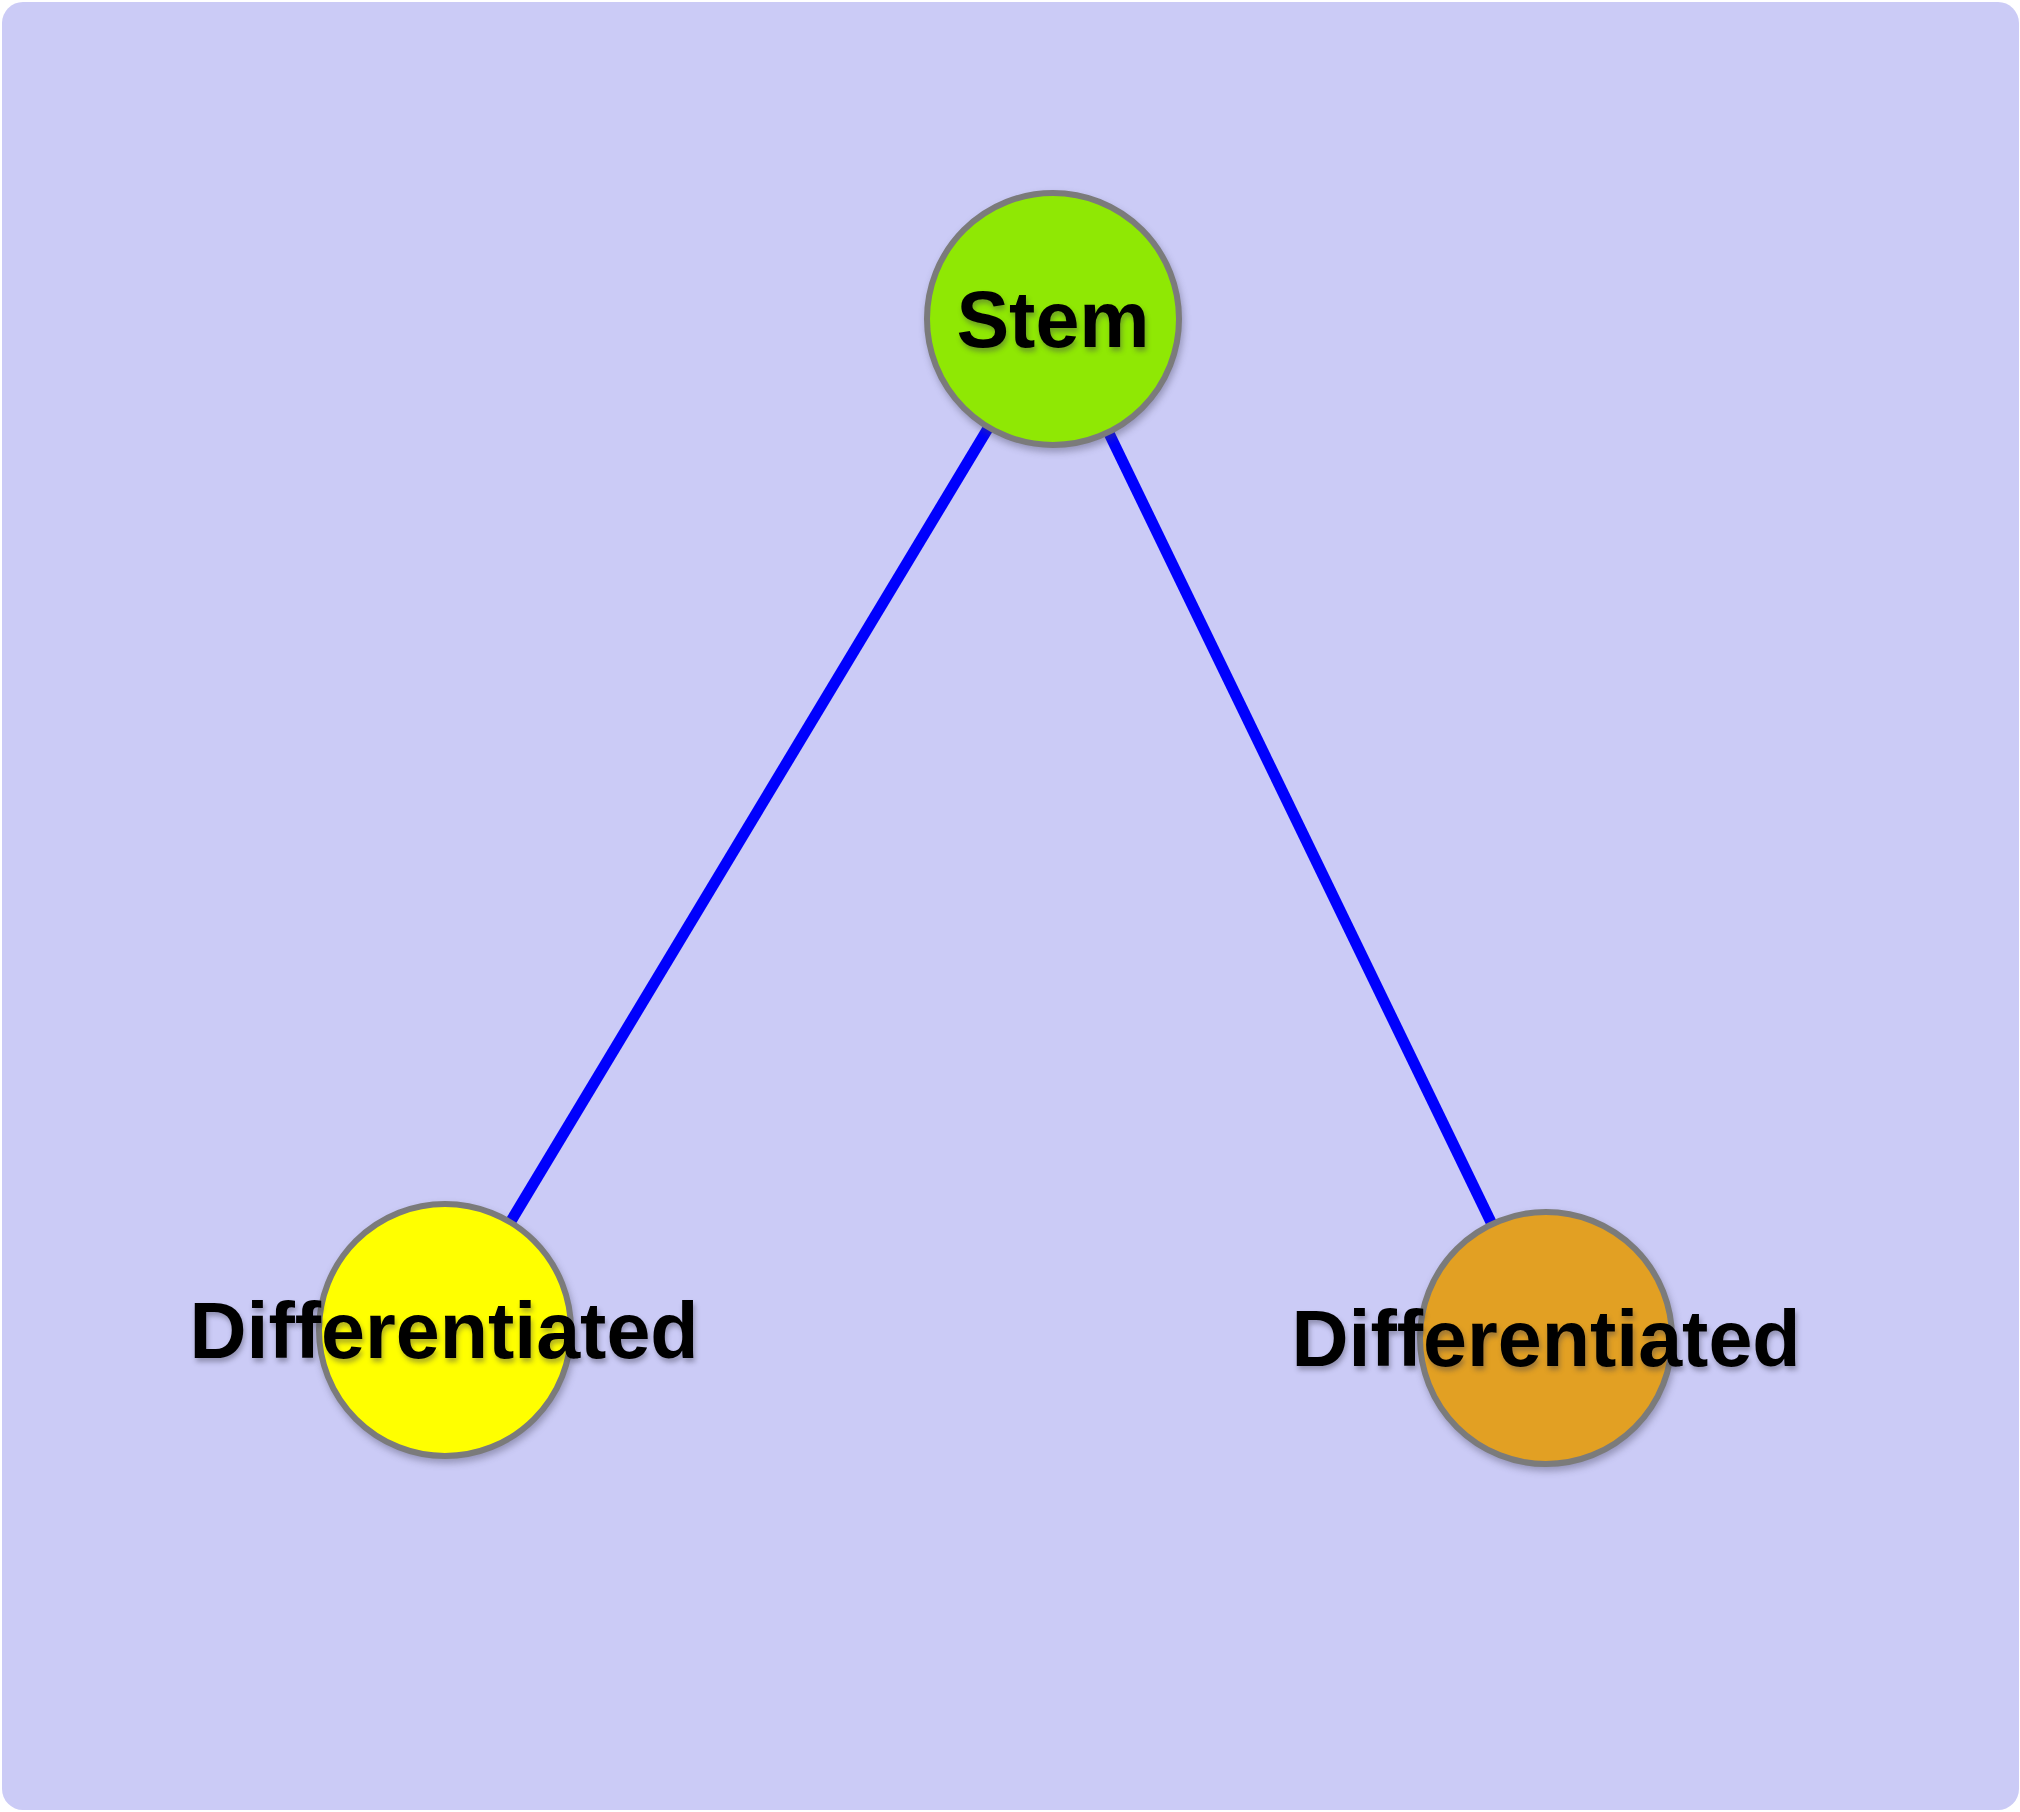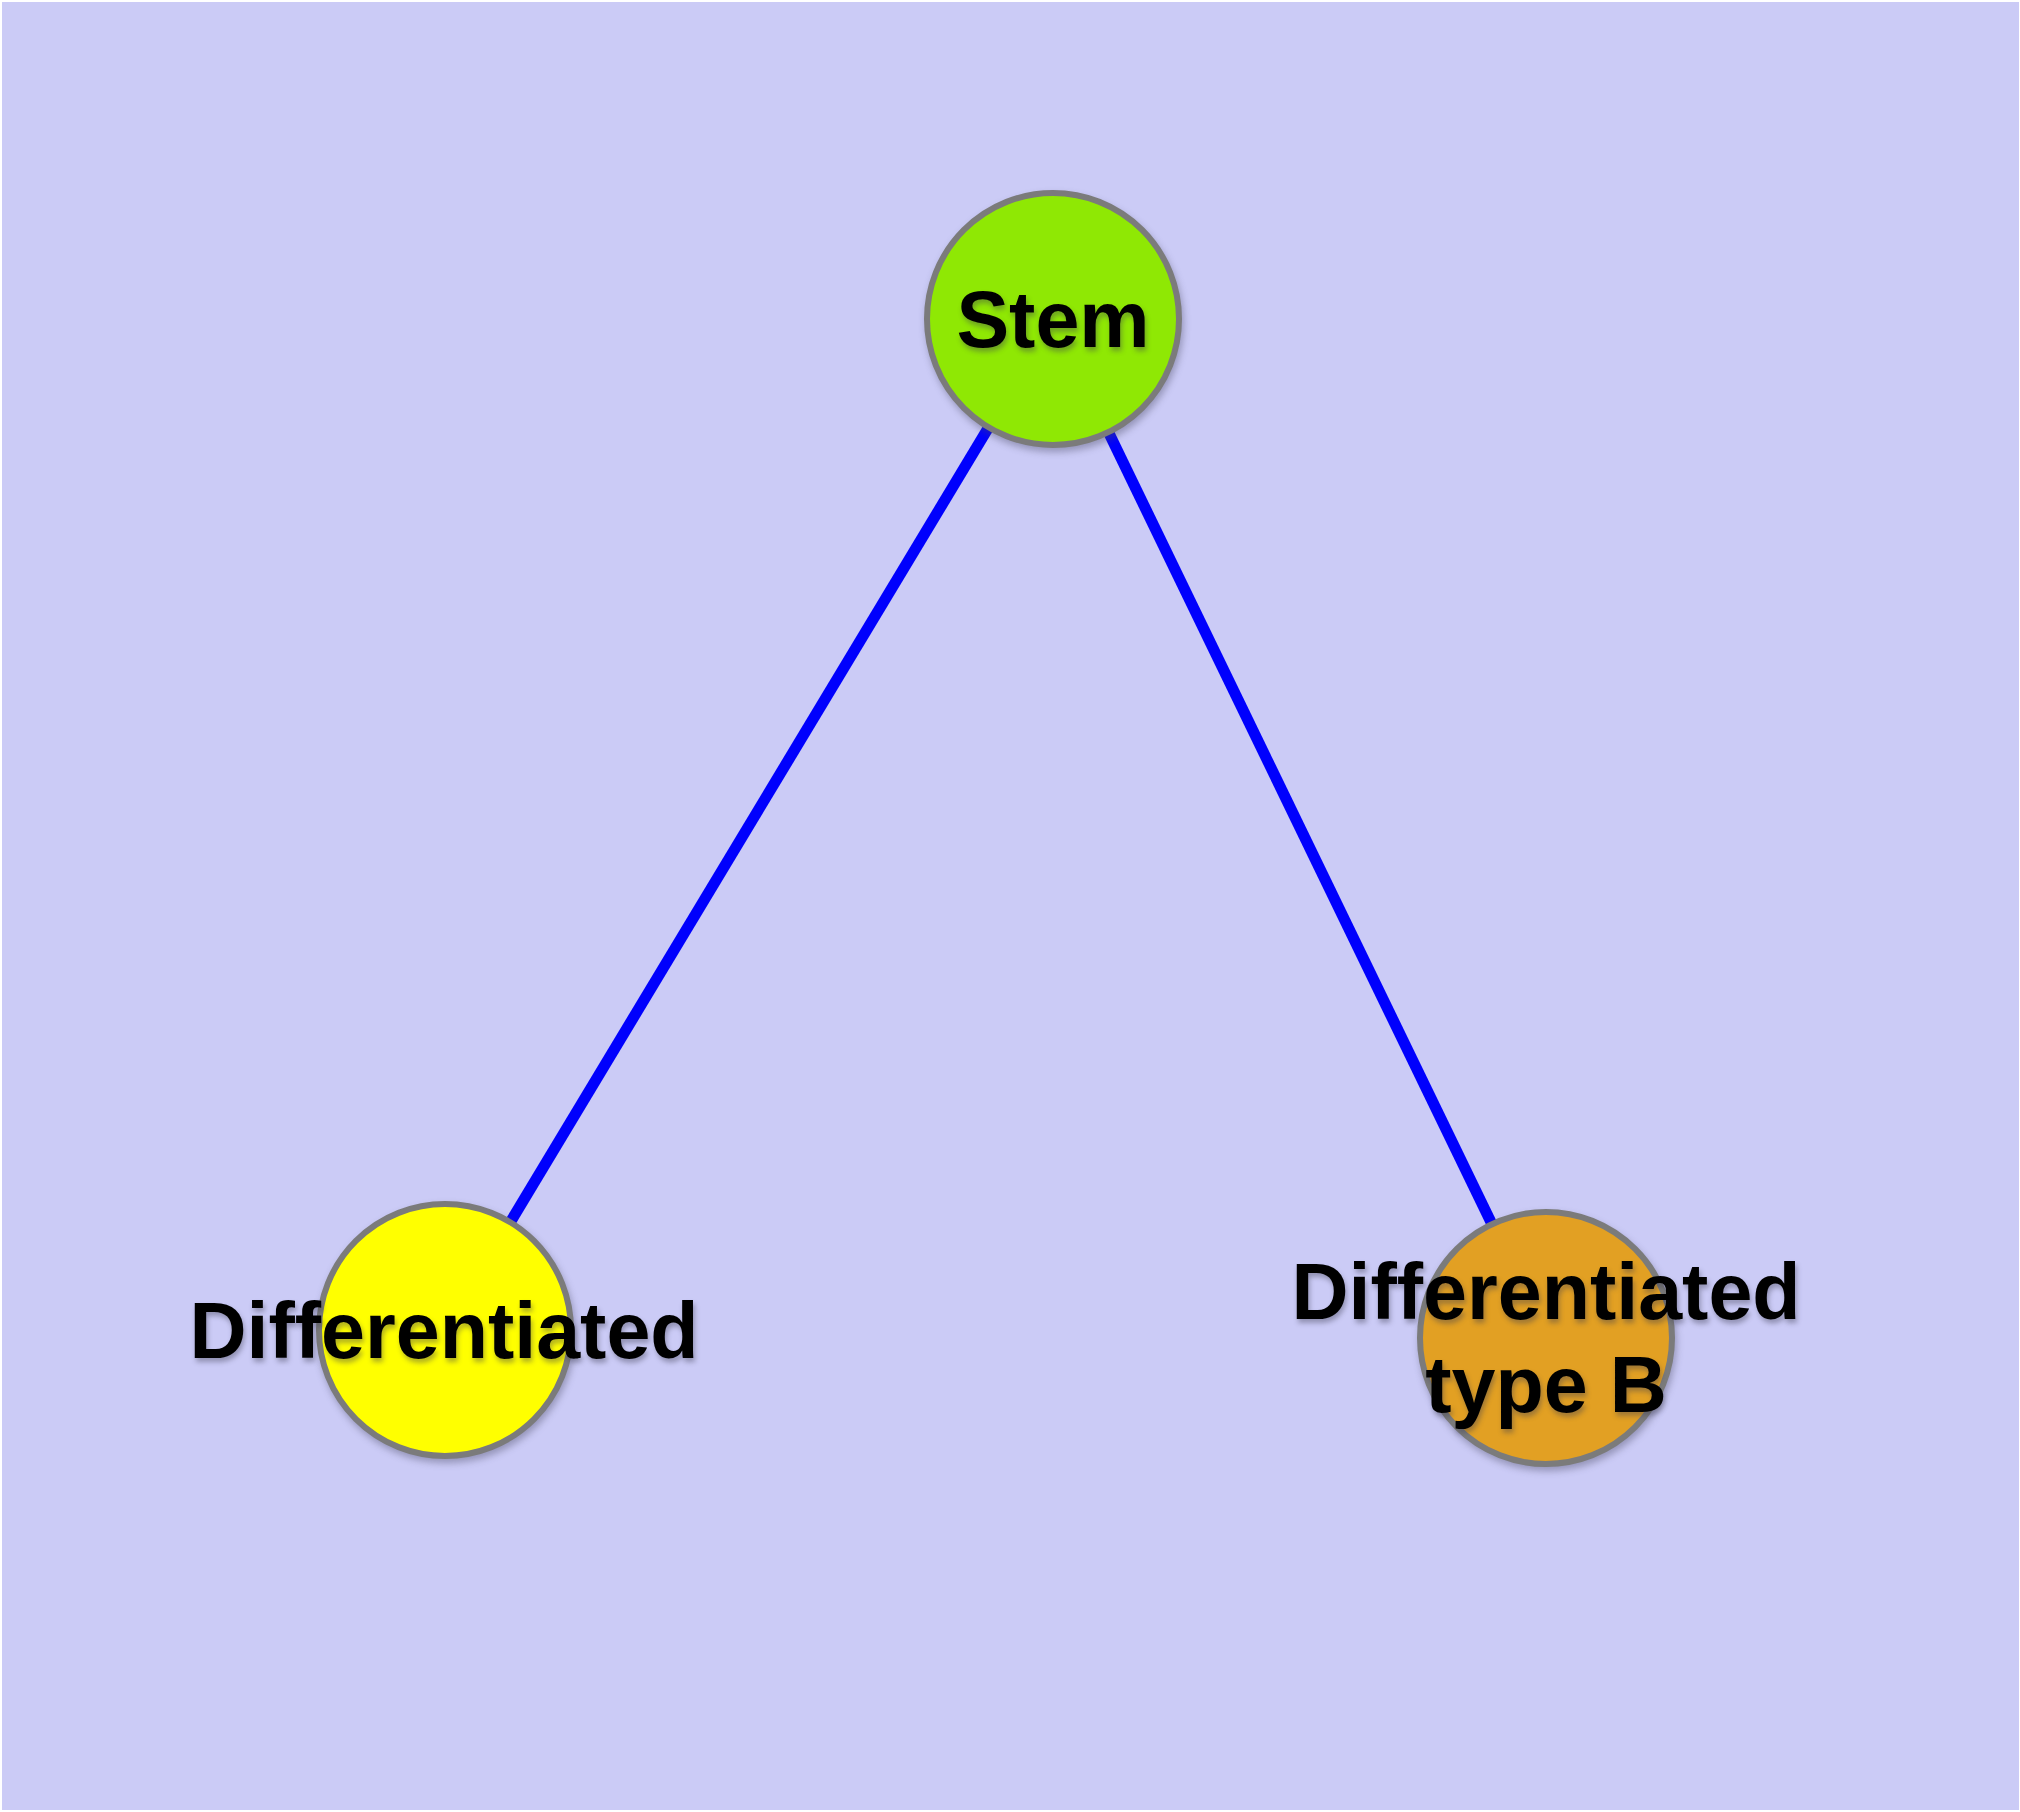--- a/index.html
+++ b/index.html
@@ -44,21 +44,21 @@
     white-space: nowrap;
     text-shadow: 1.7px 4.2px 5.1px rgba(60, 60, 80, 0.40);
   }
   .node-label span {
     display: block;
   }
 </style>
 </head>
 <body>
 
-<div class="frame" style="width: 2021px; height: 1812px; border-color: rgb(255, 255, 255);">
+<div class="frame" style="width: 2021px; height: 1812px; border-color: rgb(255, 255, 255); border-radius: 23px;">
   <div class="canvas" style="background: rgb(203, 203, 246);">
 
     <svg class="edge-layer" xmlns="http://www.w3.org/2000/svg" viewBox="0 0 2378 2132" width="2015" height="1807">
       <line class="edge" stroke-linecap="butt" x1="1240" y1="374" x2="522" y2="1567" stroke="#0000FD" stroke-width="13"></line>
       <line class="edge" stroke-linecap="butt" x1="1240" y1="374" x2="1822" y2="1576" stroke="#0000FD" stroke-width="13"></line>
     </svg>
 
     <div class="node-circle" style="left: 922px; top: 188px; width: 258px; height: 258px; background: rgb(143, 232, 4); border-color: rgb(123, 123, 123);"></div>
     <div class="node-circle" style="left: 314px; top: 1199px; width: 258px; height: 258px; background: rgb(255, 255, 0); border-color: rgb(123, 123, 123);"></div>
     <div class="node-circle" style="left: 1415px; top: 1207px; width: 258px; height: 258px; background: rgb(226, 160, 35); border-color: rgb(123, 123, 123);"></div>
@@ -66,18 +66,17 @@
     <div class="node-label" style="left: 1051px; top: 317px; color: rgb(0, 0, 0);">
       <span>Stem</span>
     </div>
 
     <div class="node-label" style="left: 442px; top: 1328px; color: rgb(0, 0, 0);">
       <span>Differentiated</span>
     </div>
 
     <div class="node-label" style="left: 1544px; top: 1336px; color: rgb(0, 0, 0);">
       <span>Differentiated</span>
-      <span>type B</span>
     </div>
 
   </div>
 </div>
 
 
 </body></html>

